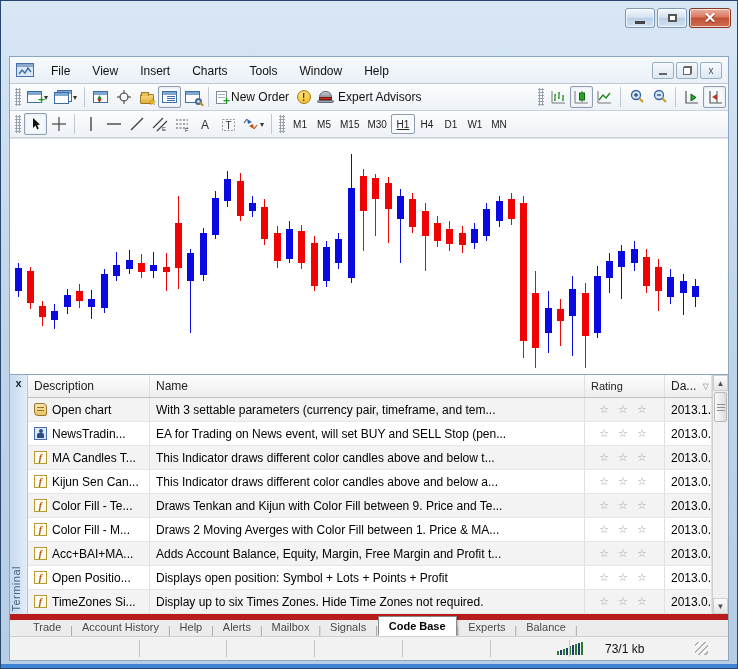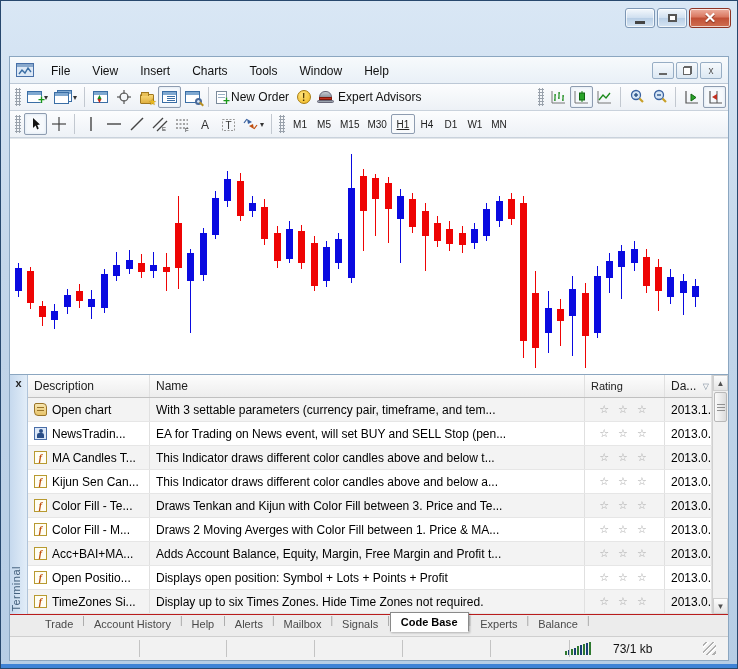--- a/index.html
+++ b/index.html
@@ -113,34 +113,34 @@
     color:#c05010; font-size:10px; display:flex; align-items:center; justify-content:center; font-family:"Liberation Serif",serif;}
   
   .vscroll{ width:16px; background:#f0f0f0; border-left:1px solid #d0d0d0; display:flex; flex-direction:column; }
   .sc-btn{ height:16px; display:flex; align-items:center; justify-content:center; font-size:8px; color:#505050;
     background:linear-gradient(#fcfcfc,#e4e4e4); border:1px solid #cfcfcf;}
   .sc-thumb{ height:30px; margin:1px; background:linear-gradient(90deg,#fafafa,#dcdcdc); border:1px solid #b8b8b8; border-radius:2px;
     display:flex; flex-direction:column; justify-content:center; align-items:center; gap:2px;}
   .sc-thumb i{ width:8px; height:1px; background:#909090;}
   .sc-fill{ flex:1;}
   
-  .tabsbar{ flex:0 0 auto; height:22px; background:#ececec; border-top:1px solid #b91c1c;
-    display:flex; align-items:flex-start; padding-left:26px; position:relative;}
+  .tabsbar{ flex:0 0 auto; height:22px; background:#ececec; border-top:6px solid #b91c1c;
+    display:flex; align-items:flex-end; padding-left:14px; position:relative;}
   .tab{ font-size:11px; color:#4a4a4a; padding:3px 9px; cursor:default; white-space:nowrap;}
   .tab.active{ background:#fff; border:1px solid #8a8a8a; border-bottom-color:#fff; color:#000; font-weight:bold;
     padding:3px 10px; margin-top:-3px; box-shadow:1px 1px 2px rgba(0,0,0,.25);}
   .tab-sep{ color:#a0a0a0; font-size:10px; }
   
   .statusbar{ flex:0 0 auto; height:24px; background:#f2f2f2; border-top:1px solid #cfcfcf;
     display:flex; align-items:center; position:relative; font-size:12px; color:#111;}
   .sb-sep{ position:absolute; top:3px; bottom:3px; width:1px; background:#c4c4c4;}
   .sb-sep:nth-of-type(1){left:129px;} .sb-sep:nth-of-type(2){left:216px;}
   .sb-sep:nth-of-type(3){left:304px;} .sb-sep:nth-of-type(4){left:392px;}
   .sb-sep:nth-of-type(5){left:480px;} .sb-sep:nth-of-type(6){left:559px;}
-  .sb-right{ margin-left:auto; display:flex; align-items:center; gap:8px; padding-right:12px;}
+  .sb-right{ margin-left:auto; display:flex; align-items:center; gap:8px; padding-right:20px;}
   .conn-bars{ display:flex; align-items:flex-end; gap:1px; height:13px; margin-right:14px;}
   .conn-bars i{ width:2px; }
   .kb-label{ min-width:60px; }
   .resize-grip{ width:13px; height:13px; margin-left:22px;
     background:repeating-linear-gradient(135deg, transparent 0 2px, #b0b0b0 2px 3.5px, #fff 3.5px 4.5px);}
   
   .svg-ic{ display:block; }
 </style>
 </head>
 <body>
@@ -548,21 +548,21 @@
             </div>
             <div class="tcell">This Indicator draws different color candles above and below a...</div>
             <div class="tcell rating">☆ ☆ ☆</div>
             <div class="tcell date">2013.0...</div>
           </div>
           <div class="trow even">
             <div class="tcell">
               <span class="row-icon indicator">f</span>
               <span>Color Fill - Te...</span>
             </div>
-            <div class="tcell">Draws Tenkan and Kijun with Color Fill between 3. Price and Te...</div>
+            <div class="tcell">Draws Tenkan and Kijun with Color Fill between 9. Price and Te...</div>
             <div class="tcell rating">☆ ☆ ☆</div>
             <div class="tcell date">2013.0...</div>
           </div>
           <div class="trow">
             <div class="tcell">
               <span class="row-icon indicator">f</span>
               <span>Color Fill - M...</span>
             </div>
             <div class="tcell">Draws 2 Moving Averges with Color Fill between 1. Price &amp; MA...</div>
             <div class="tcell rating">☆ ☆ ☆</div>

